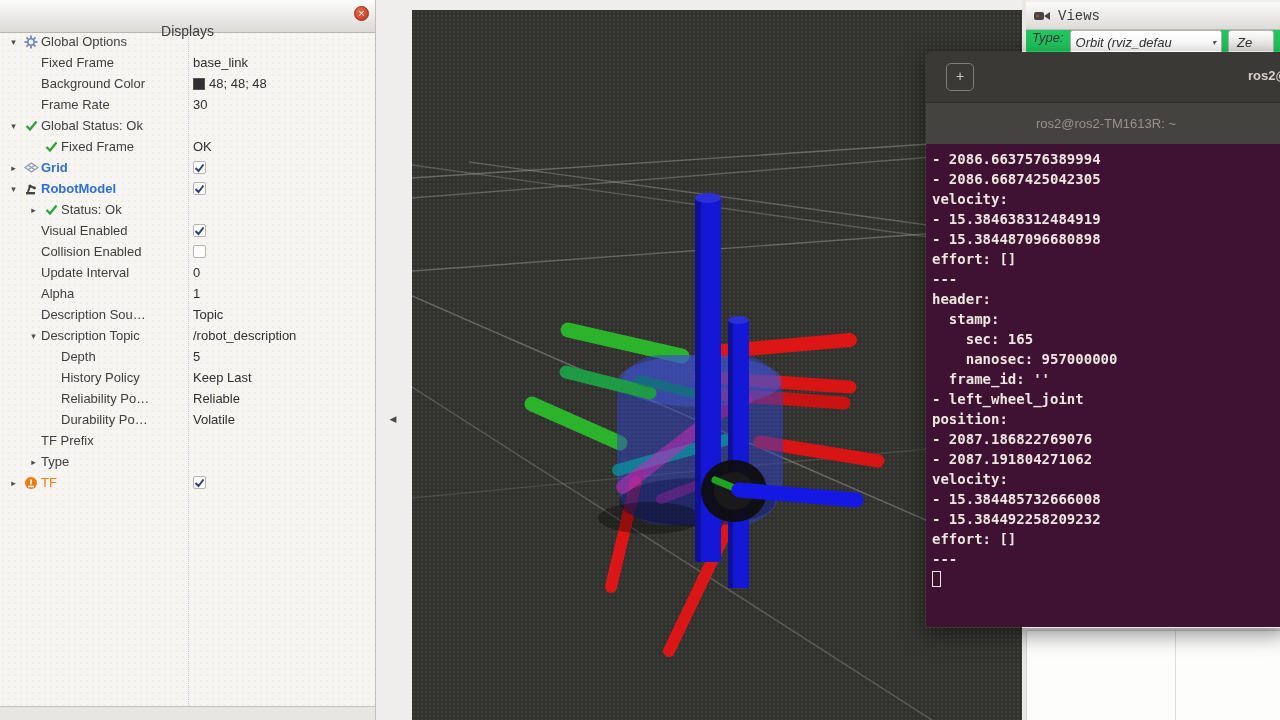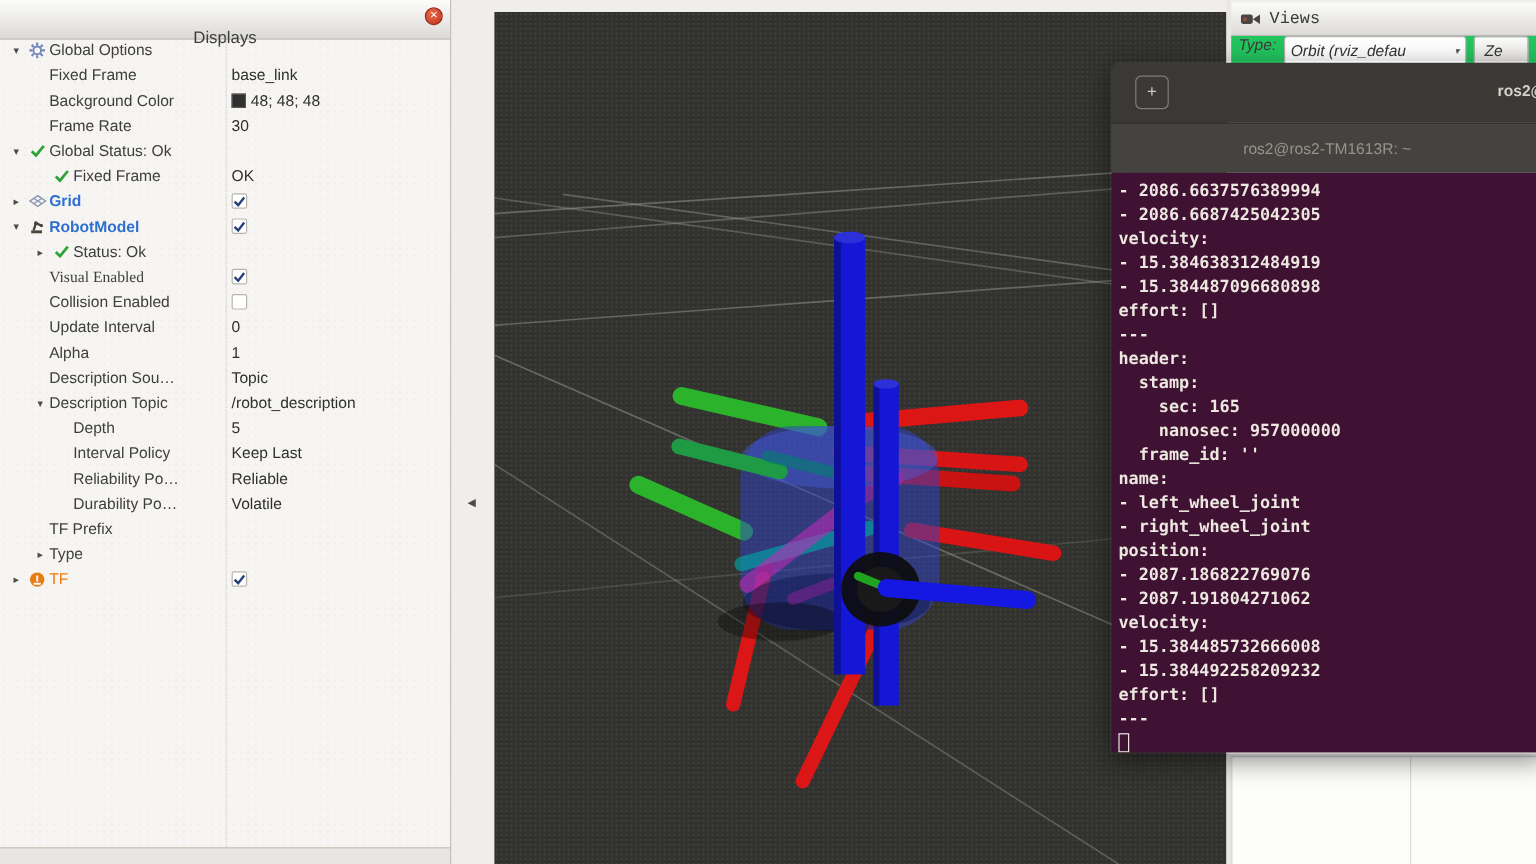--- a/index.html
+++ b/index.html
@@ -270,21 +270,21 @@
           <span class="slot-arrow">▸</span>
           <span class="slot-icon">
             <svg width="13" height="11">
               <polyline points="1.5,6 5,9.5 11.5,1.5" fill="none" stroke="#2fa23a" stroke-width="2.3"></polyline>
             </svg>
           </span>
           <span class="tlabel">Status: Ok</span>
         </div>
       </div>
       <div class="trow">
-        <div class="cell-label" style="padding-left: 26px; font-family: Liberation Serif, serif;">
+        <div class="cell-label" style="padding-left: 26px;">
           <span class="slot-arrow"></span>
           <span class="tlabel">Visual Enabled</span>
         </div>
         <div class="tvalue">
           <span class="cbx">
             <svg width="11" height="10">
               <polyline points="1.5,5 4.5,8 9.5,1.5" fill="none" stroke="#2c3f7d" stroke-width="2"></polyline>
             </svg>
           </span>
         </div>
@@ -339,21 +339,21 @@
           <span class="slot-arrow"></span>
           <span class="tlabel">Depth</span>
         </div>
         <div class="tvalue">
           <span>5</span>
         </div>
       </div>
       <div class="trow">
         <div class="cell-label" style="padding-left: 46px;">
           <span class="slot-arrow"></span>
-          <span class="tlabel">Interval Policy</span>
+          <span class="tlabel">History Policy</span>
         </div>
         <div class="tvalue">
           <span>Keep Last</span>
         </div>
       </div>
       <div class="trow">
         <div class="cell-label" style="padding-left: 46px;">
           <span class="slot-arrow"></span>
           <span class="tlabel">Reliability Po…</span>
         </div>
@@ -503,23 +503,21 @@
       <div class="term-line">velocity:</div>
       <div class="term-line">- 15.384638312484919</div>
       <div class="term-line">- 15.384487096680898</div>
       <div class="term-line">effort: []</div>
       <div class="term-line">---</div>
       <div class="term-line">header:</div>
       <div class="term-line">  stamp:</div>
       <div class="term-line">    sec: 165</div>
       <div class="term-line">    nanosec: 957000000</div>
       <div class="term-line">  frame_id: ''</div>
-      <div class="term-line">name:</div>
       <div class="term-line">- left_wheel_joint</div>
-      <div class="term-line">- right_wheel_joint</div>
       <div class="term-line">position:</div>
       <div class="term-line">- 2087.186822769076</div>
       <div class="term-line">- 2087.191804271062</div>
       <div class="term-line">velocity:</div>
       <div class="term-line">- 15.384485732666008</div>
       <div class="term-line">- 15.384492258209232</div>
       <div class="term-line">effort: []</div>
       <div class="term-line">---</div>
       <div class="term-cursor"></div>
     </div>

